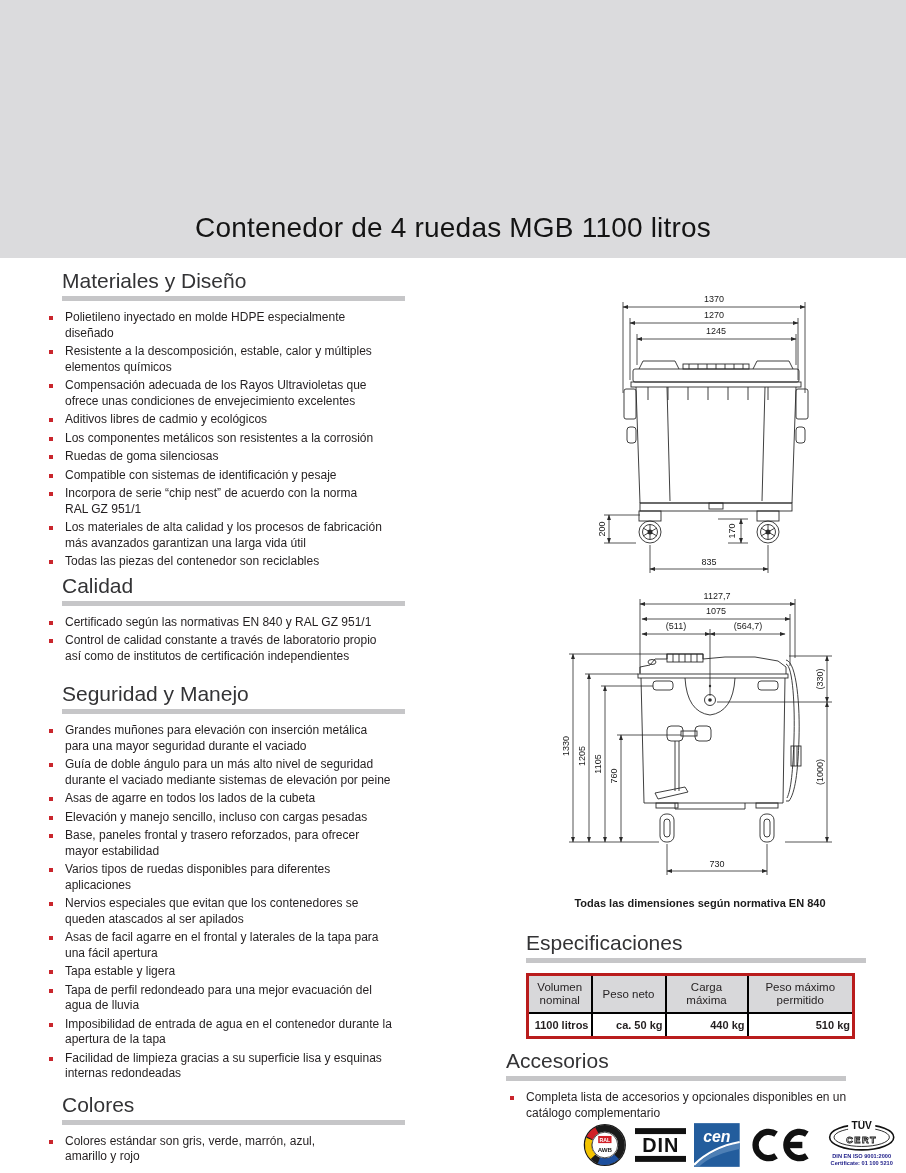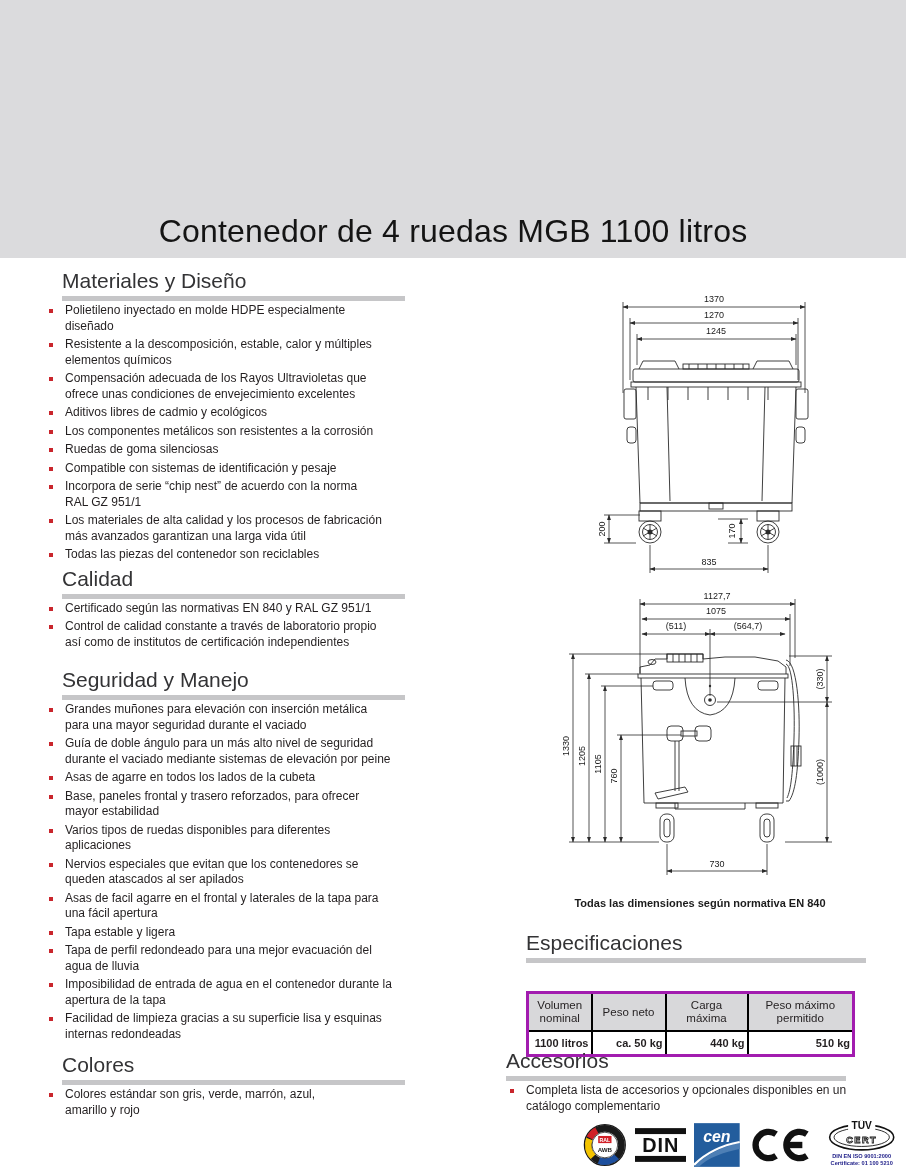--- a/index.html
+++ b/index.html
@@ -1,41 +1,41 @@
 <!DOCTYPE html>
 <html><head>
 <meta charset="utf-8">
 <style>
   html,body{margin:0;padding:0;background:#fff;}
   #canvas{position:relative;width:906px;height:1173px;background:#ffffff;overflow:hidden;
           font-family:"Liberation Sans", sans-serif;color:#231f20;}
   
   .banner{position:absolute;left:0;top:0;width:906px;height:258px;background:#dbdbdd;}
-  .page-title{position:absolute;left:0;bottom:8px;width:100%;text-align:center;
-              font-size:32px;color:#141414;letter-spacing:.2px;}
+  .page-title{position:absolute;left:0;bottom:14px;width:100%;text-align:center;
+              font-size:28px;color:#141414;letter-spacing:.2px;}
   
   .sec-h{font-size:21px;font-weight:400;color:#333335;margin:0 0 3px 0;line-height:25px;}
   .hbar{height:5px;background:#c6c6c8;}
   
-  ul.blt{list-style:none;margin:2px 0 0 0;padding:0;}
+  ul.blt{list-style:none;margin:9px 0 0 0;padding:0;}
   ul.blt li{position:relative;padding-left:20px;margin-bottom:3px;font-size:12px;
             line-height:15.5px;white-space:pre-line;color:#231f20;}
   ul.blt li::before{content:"";position:absolute;left:4px;top:6px;width:4px;height:4px;
             background:#c9252c;}
   
   .left-col{position:absolute;left:45px;top:268px;width:392px;}
   .left-col .sec-h,.left-col .hbar{margin-left:17px;}
   .left-col .hbar{width:343px;}
   
   .drawing{position:absolute;}
   .caption{position:absolute;left:500px;top:897px;width:400px;text-align:center;
            font-size:11px;font-weight:bold;color:#1c1c1c;}
   .spec-block{position:absolute;left:526px;top:930px;width:345px;}
   .spec-block .hbar{width:340px;}
-  table.spec{border-collapse:collapse;margin-top:28px;border:3px solid #a21caf;}
+  table.spec{border-collapse:collapse;margin-top:10px;border:3px solid #b91c1c;}
   table.spec th{background:#d8d8da;font-weight:normal;font-size:11.5px;line-height:13px;
                 border:2px solid #000;text-align:center;padding:4px 3px;height:28px;
                 white-space:pre-line;vertical-align:middle;}
   table.spec td{font-size:11px;font-weight:bold;border:2px solid #000;text-align:right;
                 padding:3px 2px;height:16px;vertical-align:middle;}
   .acc-block{position:absolute;left:506px;top:1048px;width:396px;}
   .acc-block .hbar{width:340px;}
   
   .logos{position:absolute;left:583px;top:1119px;width:322px;height:52px;
          display:flex;align-items:center;gap:8px;}
@@ -85,20 +85,21 @@
     </ul>
 
     <h2 class="sec-h" style="margin-top:17px">Seguridad y Manejo</h2>
     <div class="hbar"></div>
     <ul class="blt">
       <li>Grandes muñones para elevación con inserción metálica
 para una mayor seguridad durante el vaciado</li>
       <li>Guía de doble ángulo para un más alto nivel de seguridad
 durante el vaciado mediante sistemas de elevación por peine</li>
       <li>Asas de agarre en todos los lados de la cubeta</li>
+      <li>Elevación y manejo sencillo, incluso con cargas pesadas</li>
       <li>Base, paneles frontal y trasero reforzados, para ofrecer
 mayor estabilidad</li>
       <li>Varios tipos de ruedas disponibles para diferentes
 aplicaciones</li>
       <li>Nervios especiales que evitan que los contenedores se
 queden atascados al ser apilados</li>
       <li>Asas de facil agarre en el frontal y laterales de la tapa para
 una fácil apertura</li>
       <li>Tapa estable y ligera</li>
       <li>Tapa de perfil redondeado para una mejor evacuación del

